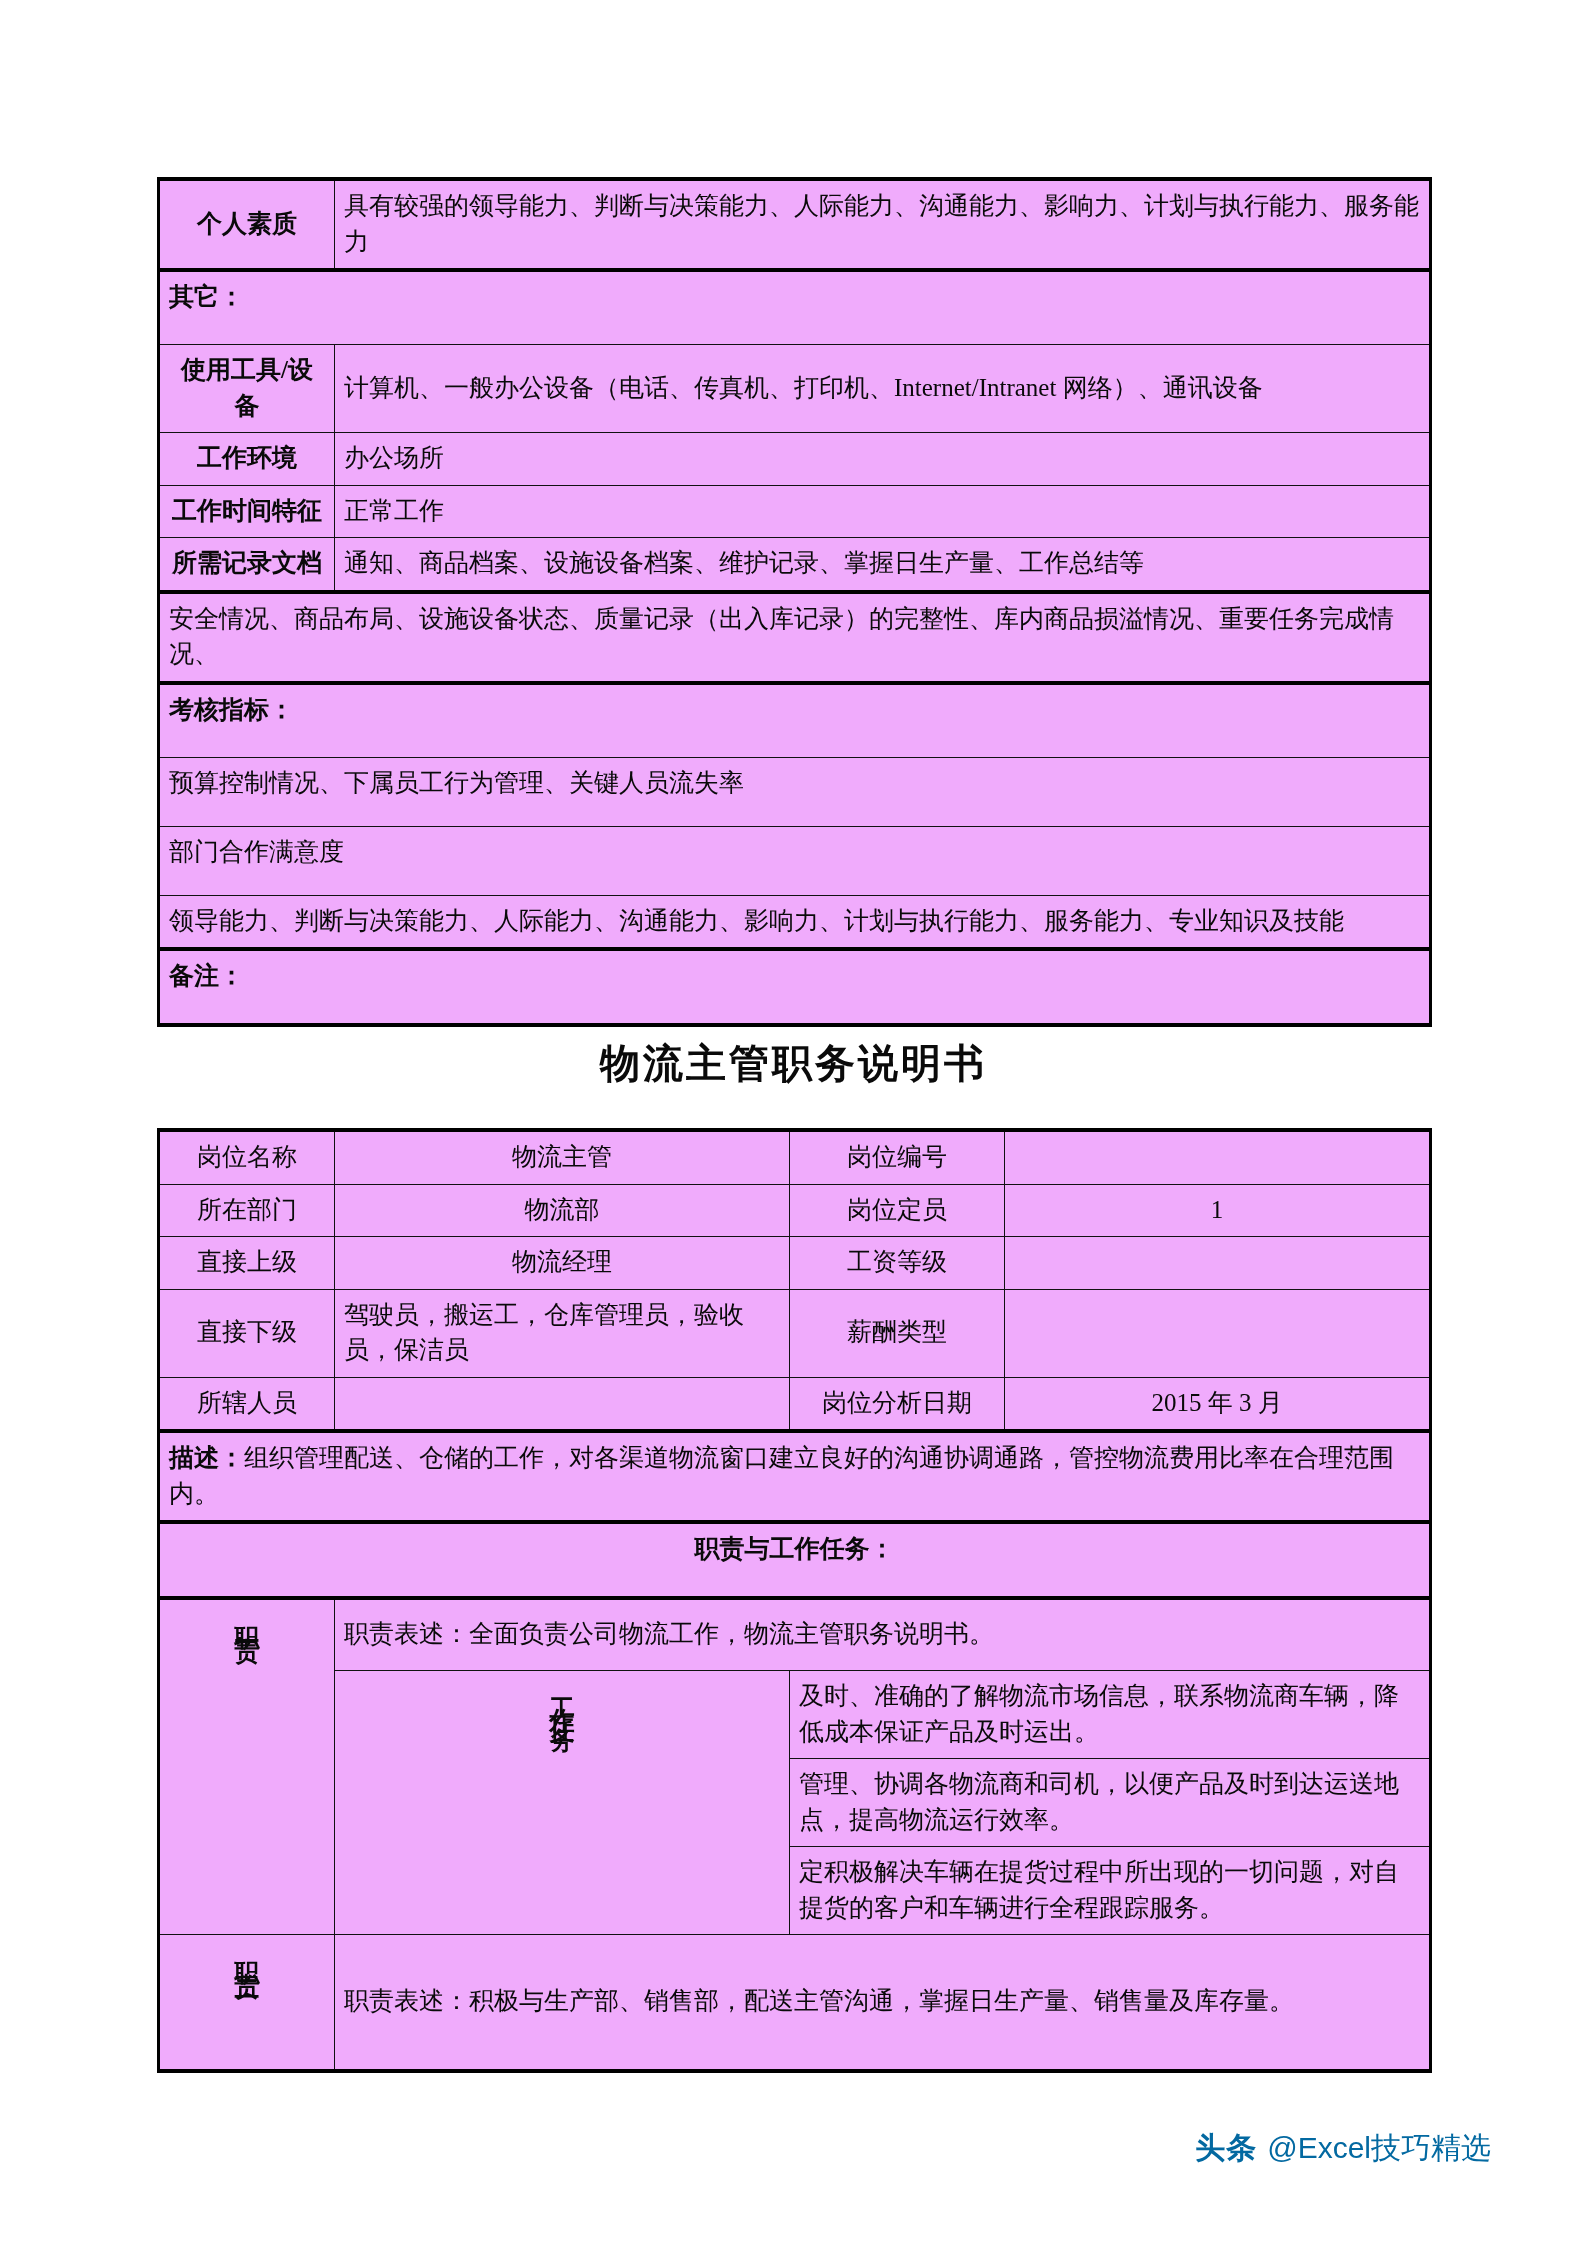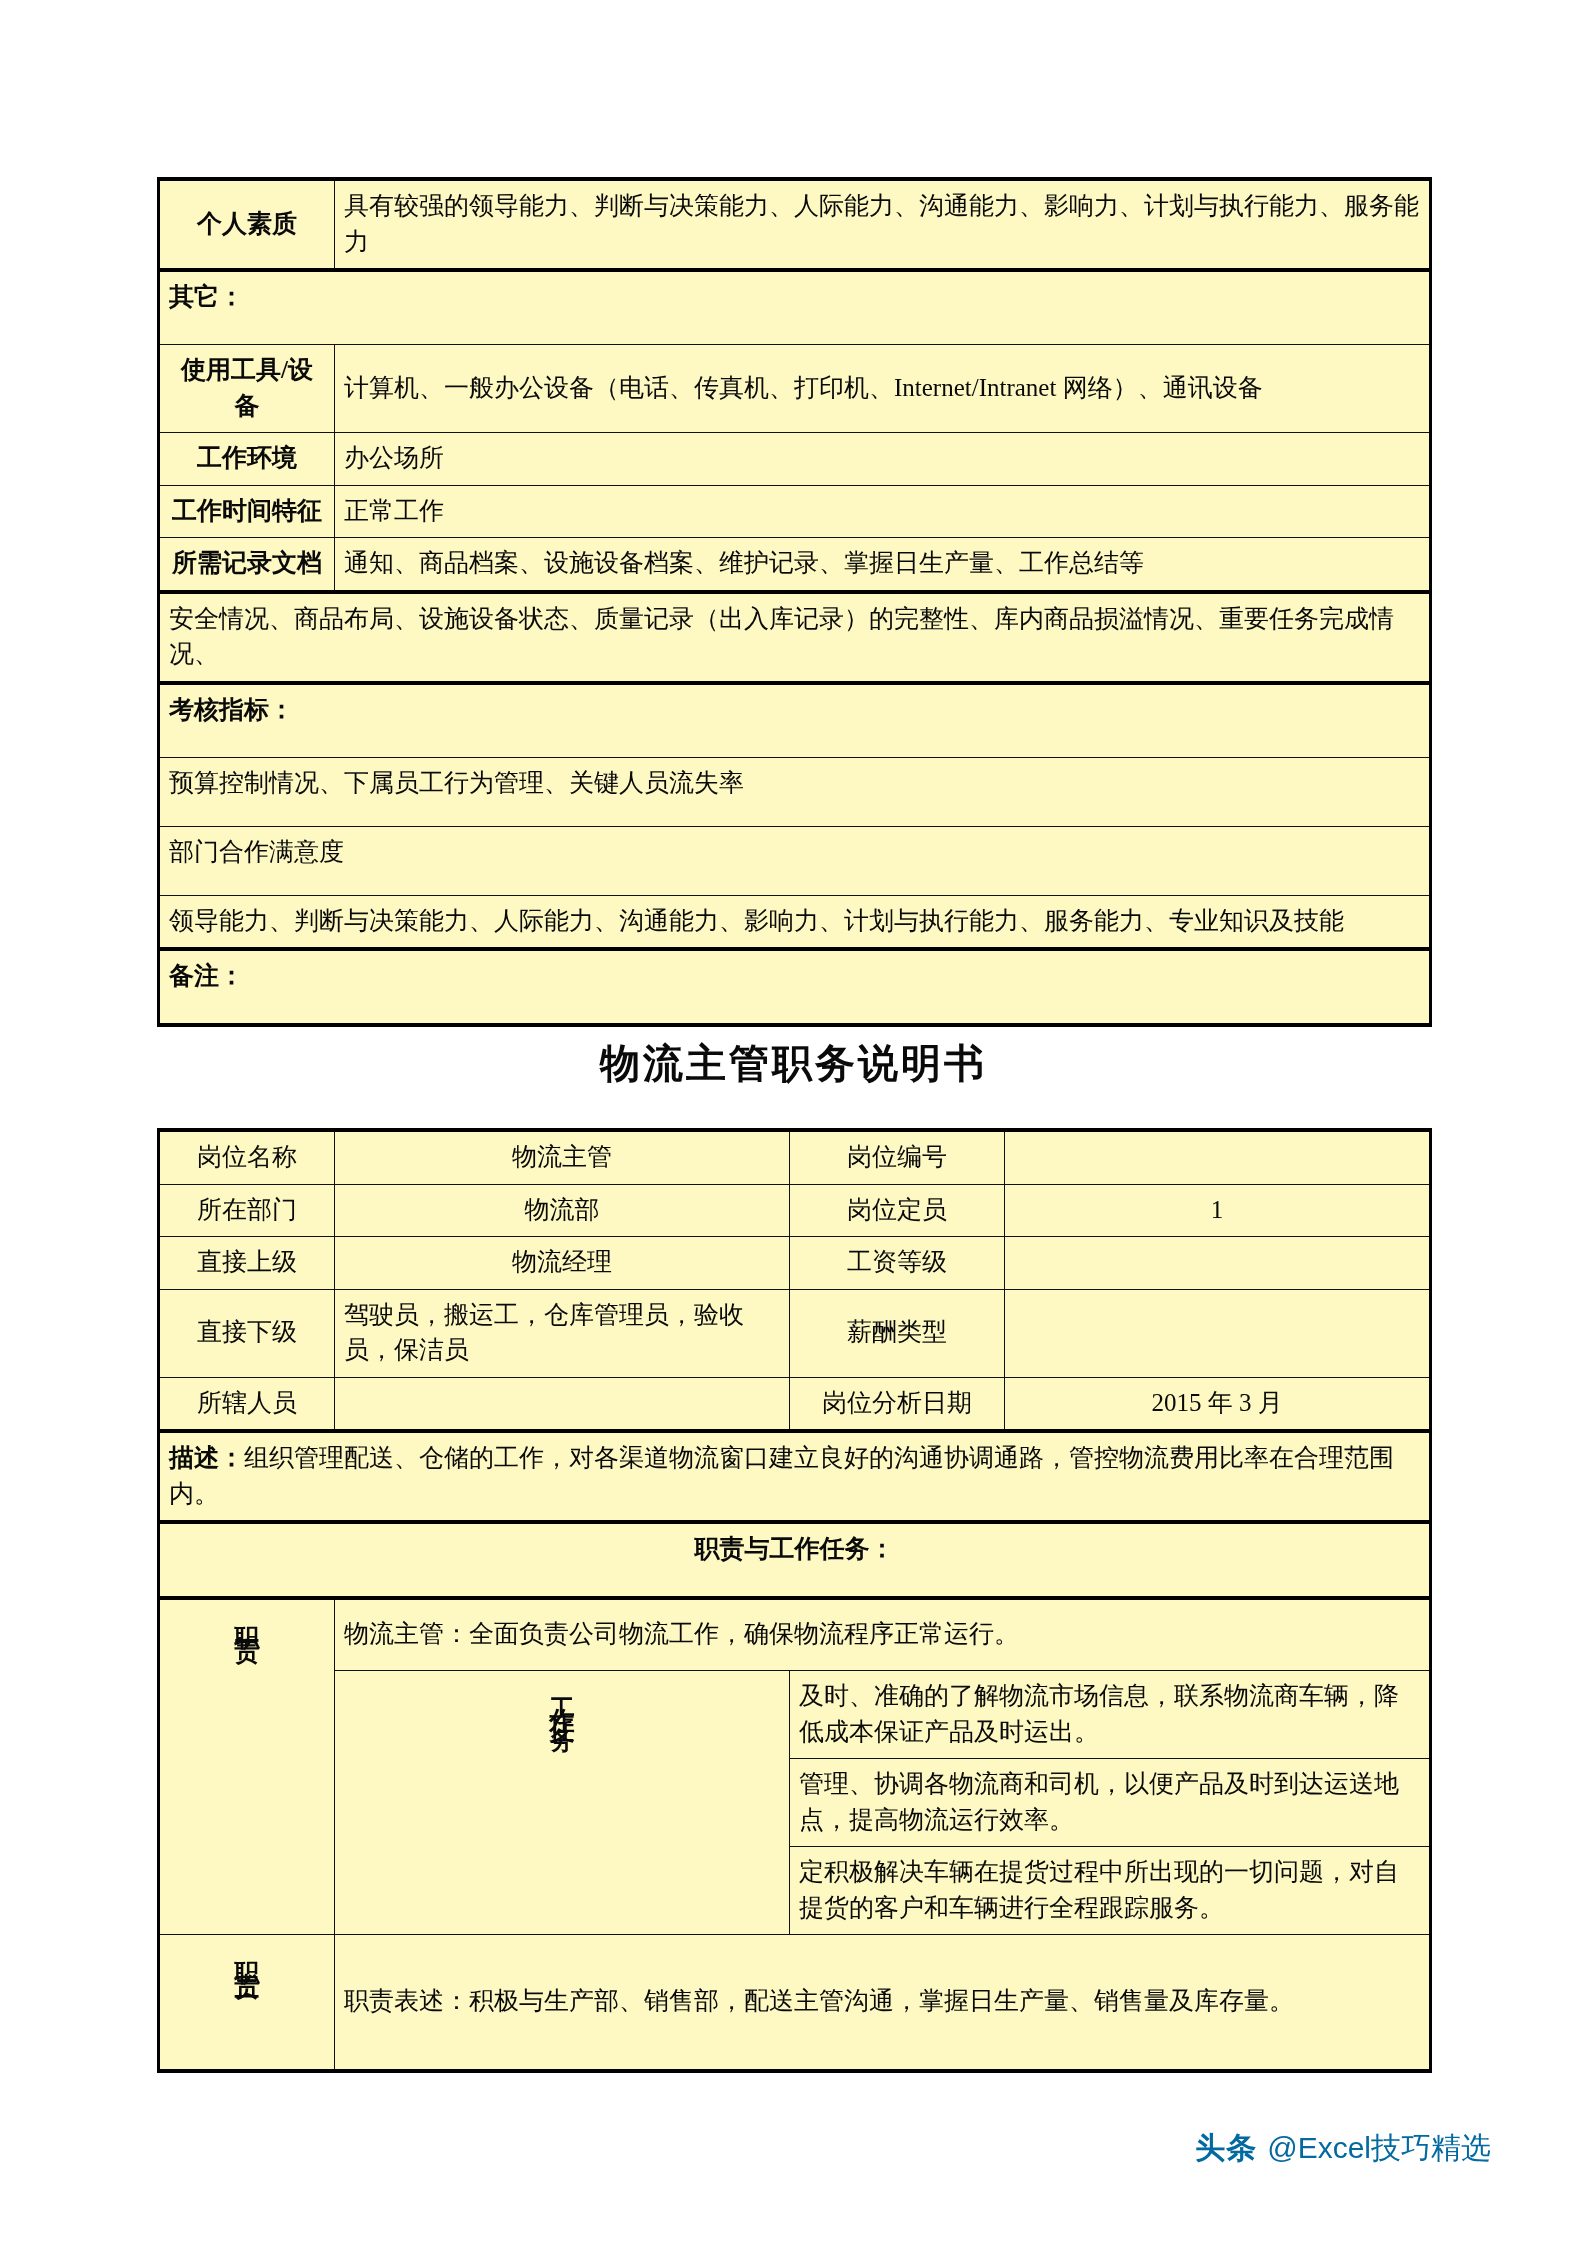--- a/index.html
+++ b/index.html
@@ -22,21 +22,21 @@
     height: 2245px;
     box-sizing: border-box;
   }
 
   
   .jd-table {
     border-collapse: collapse;
     table-layout: fixed;
     width: 1272px;
     margin: 0 auto;
-    background: #fef9c3;
+    background: #f0abfc;
   }
   .jd-table td {
     border: 1px solid #111;
     padding: 7px 9px 9px 9px;
     font-size: 25px;
     line-height: 1.42;
     vertical-align: top;
     word-break: break-word;
   }
   .jd-table td.center {
@@ -236,21 +236,21 @@
       </tr>
 
       <tr>
         <td colspan="4" class="bold thick-left thick-right thick-bottom" style="height:56px;text-align:center;">职责与工作任务：</td>
       </tr>
 
       <tr>
         <td rowspan="4" class="vcell thick-left" style="width:176px;">
           <span class="vertical-text">职责一</span>
         </td>
-        <td colspan="3" class="midleft thick-right" style="height:54px;">物流主管：全面负责公司物流工作，确保物流程序正常运行。</td>
+        <td colspan="3" class="midleft thick-right" style="height:54px;">职责表述：全面负责公司物流工作，物流主管职务说明书。</td>
       </tr>
       <tr>
         <td rowspan="3" class="vcell" style="width:88px;">
           <span class="vertical-text">工作任务</span>
         </td>
         <td colspan="2" class="midleft thick-right" style="height:54px;">及时、准确的了解物流市场信息，联系物流商车辆，降低成本保证产品及时运出。</td>
       </tr>
       <tr>
         <td colspan="2" class="midleft thick-right" style="height:50px;">管理、协调各物流商和司机，以便产品及时到达运送地点，提高物流运行效率。</td>
       </tr>

